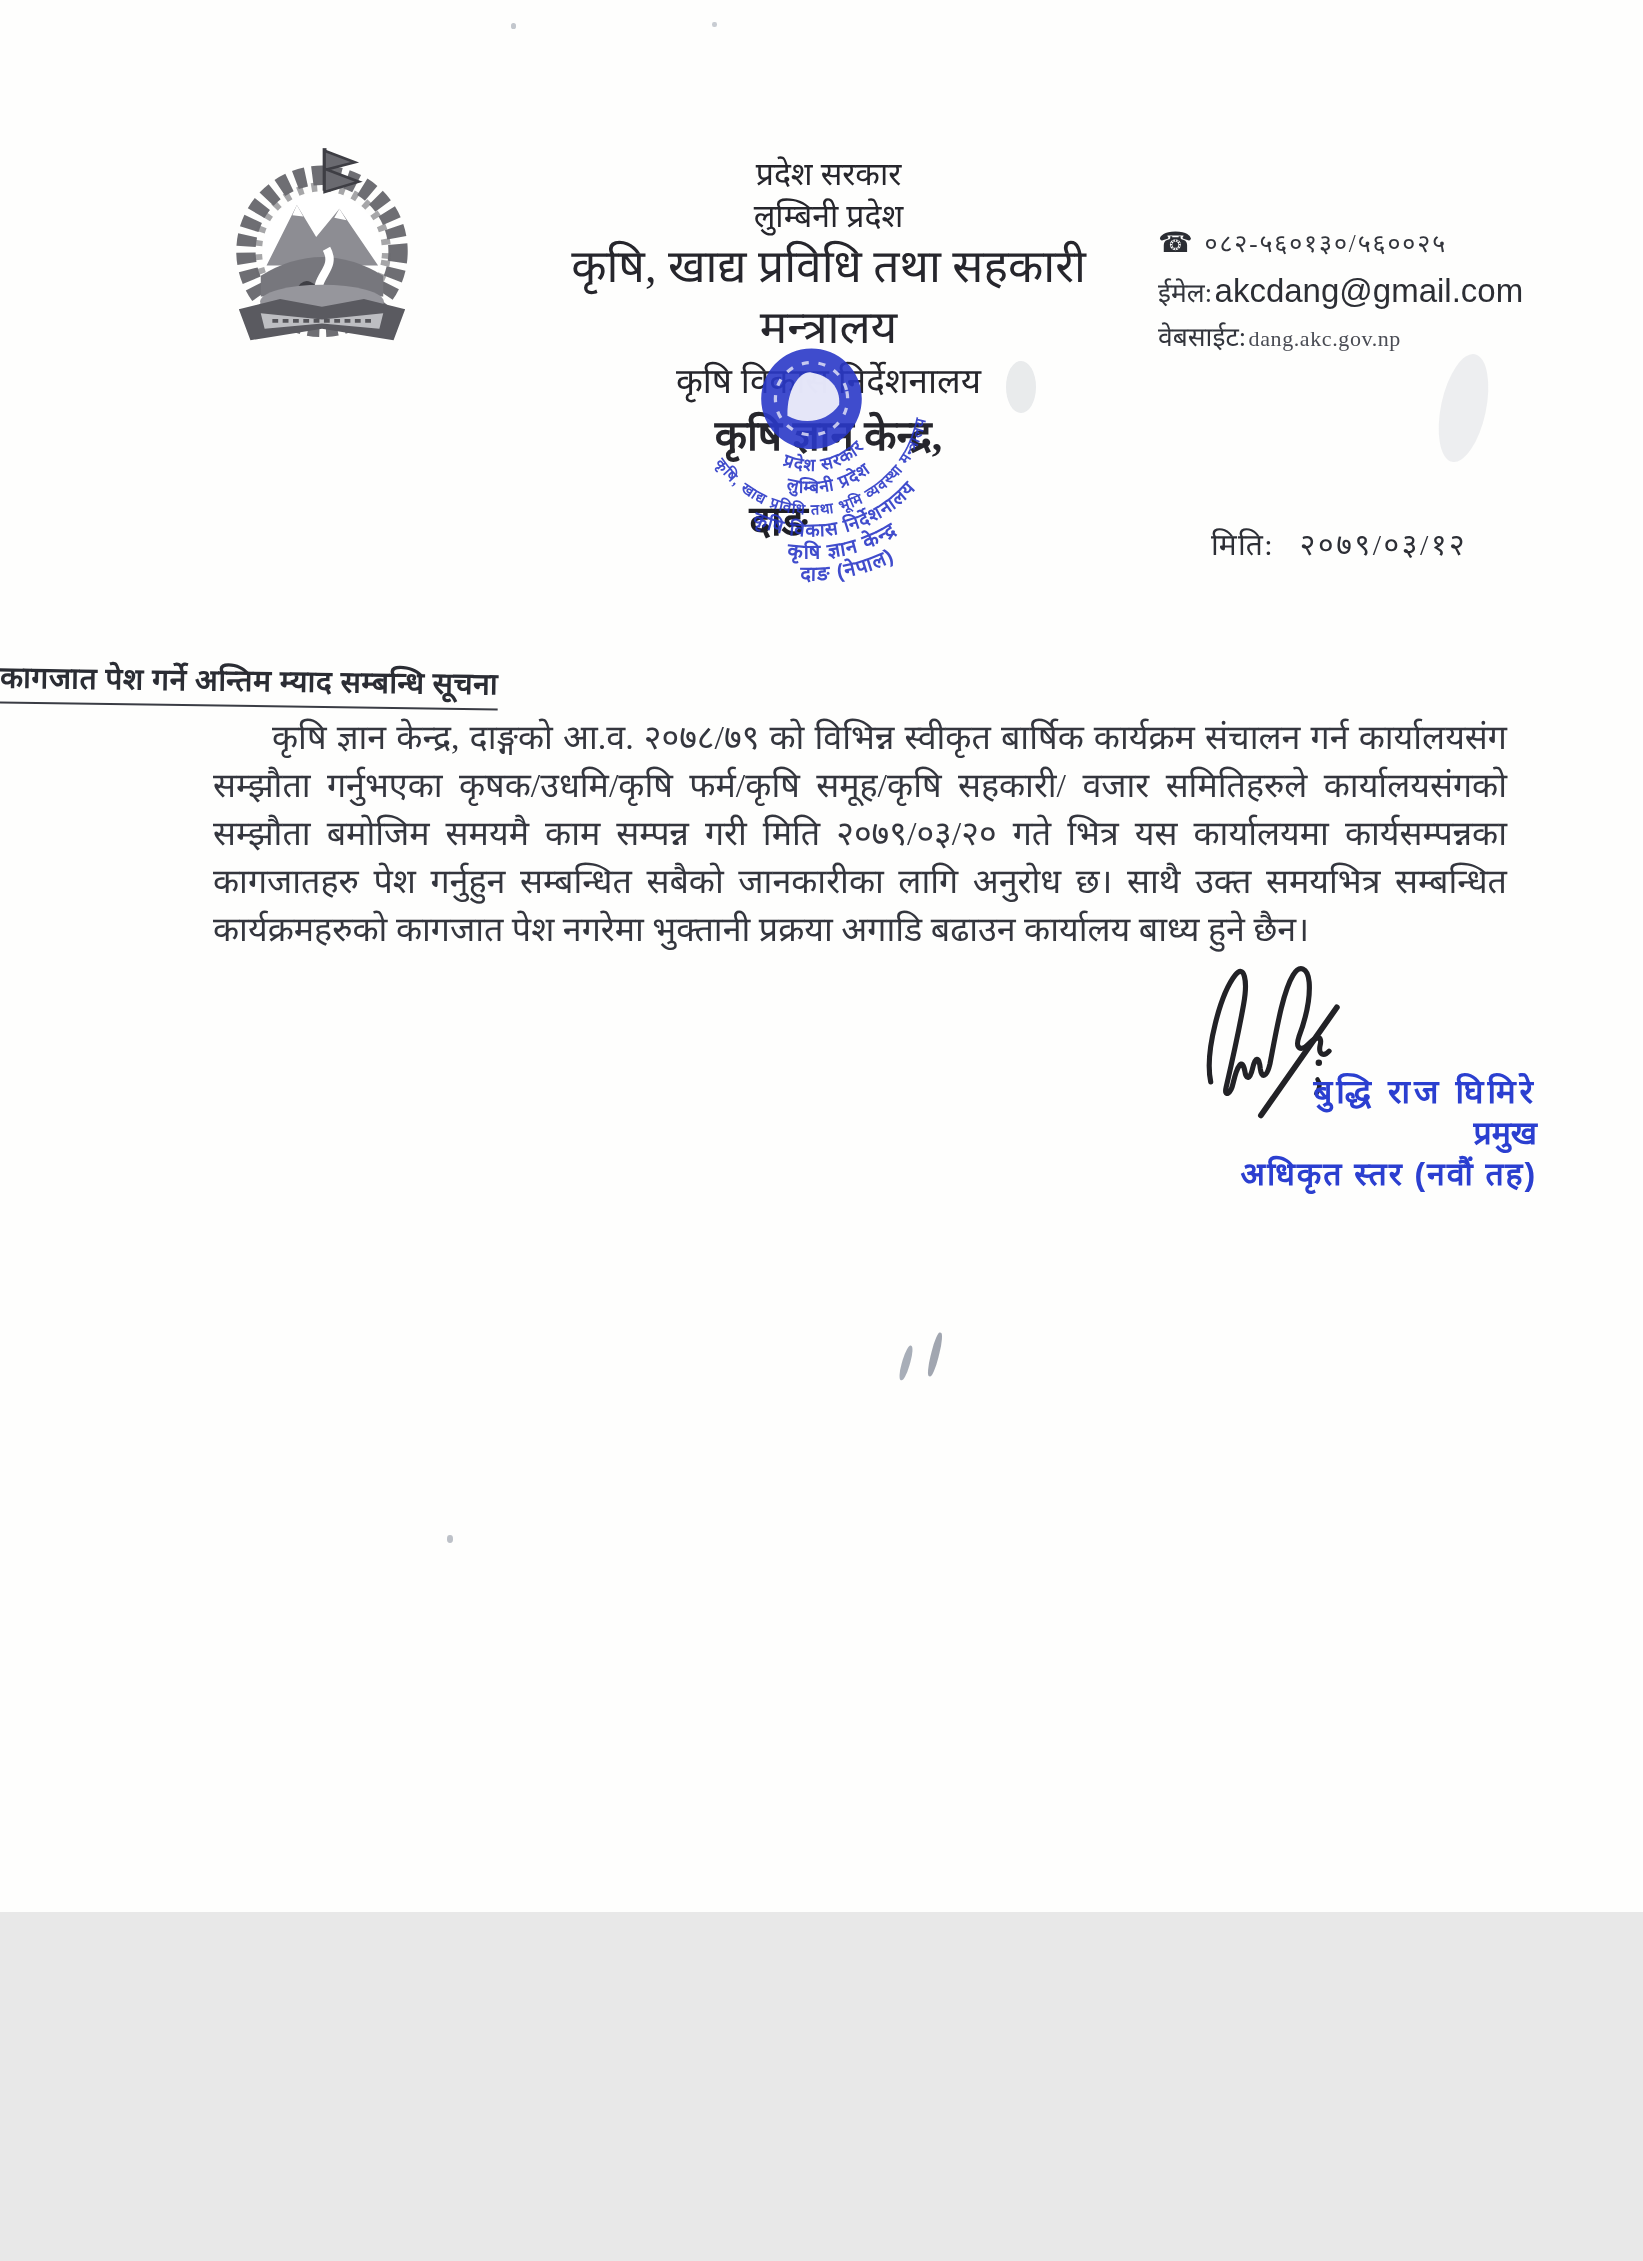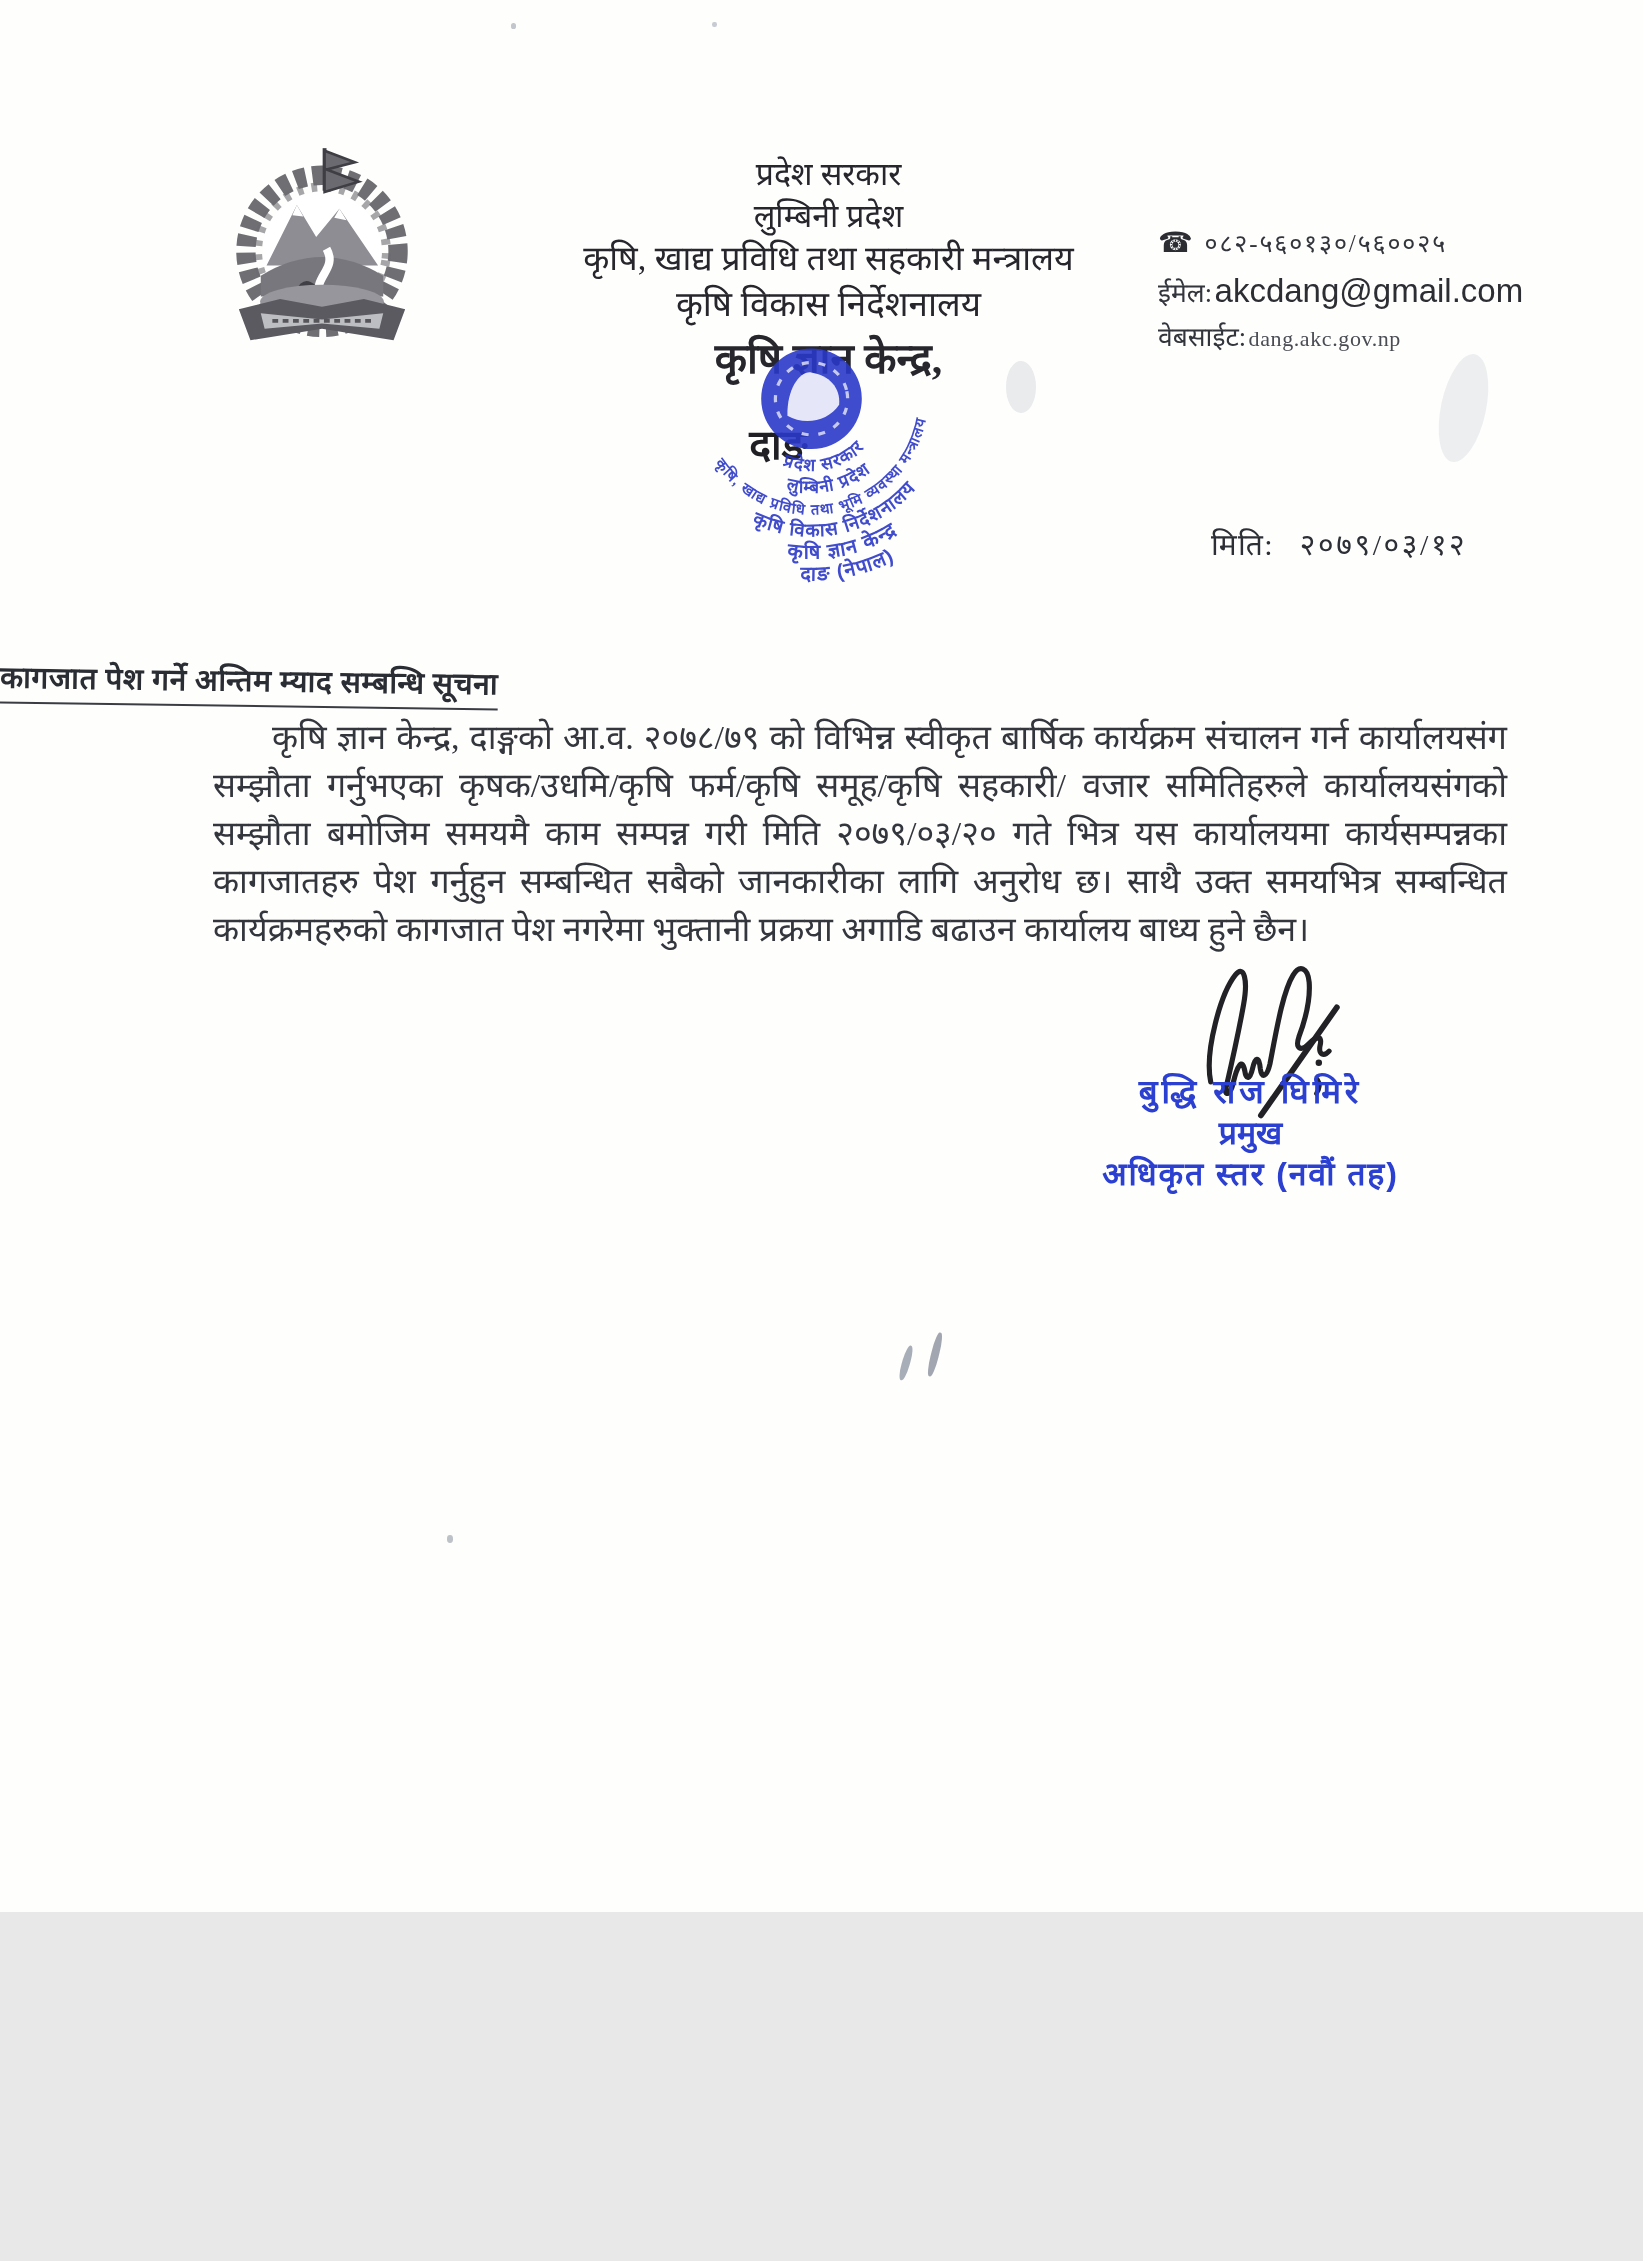--- a/index.html
+++ b/index.html
@@ -11,21 +11,21 @@
     font-family:"Liberation Serif","DejaVu Serif",serif;
     color:#2e3038;
   }
   
   .emblem{position:absolute;left:218px;top:143px;width:208px;height:214px;}
   .head{
     position:absolute;left:503px;top:153px;width:651px;
     text-align:center;line-height:1.32;color:#26262c;
   }
   .head .l1,.head .l2{font-size:32px;}
-  .head .l3{font-size:34px;}
+  .head .l3{font-size:46px;}
   .head .l4{font-size:35px;}
   .head .l5{font-size:42px;font-weight:700;margin-top:3.9px;}
   .head .l6{font-size:41px;font-weight:700;margin-top:30px;position:relative;left:-50px;color:#1f1f24;}
   .contact{
     position:absolute;left:1158px;top:229px;width:361px;
     line-height:1.0;color:#33353c;
   }
   .contact .row{margin-bottom:17px;white-space:nowrap;}
   .contact .ph-icon{font-size:28px;margin-right:11.6px;color:#2b2d33;}
   .contact .phone{font-size:25px;letter-spacing:1.9px;}
@@ -47,21 +47,21 @@
     letter-spacing:0.6px;
   }
   .body-par{
     position:absolute;left:213px;top:714px;width:1294px;
     font-size:34px;line-height:48px;text-align:justify;text-indent:59px;
     color:#34363e;margin:0;
   }
   
   .sig-stroke{position:absolute;left:1185px;top:953px;width:193px;height:184px;}
   .sig-block{
-    position:absolute;left:1028px;top:1071px;width:445px;text-align:center;
+    position:absolute;left:1092px;top:1071px;width:445px;text-align:right;
     color:#2b3fd0;font-weight:700;line-height:1.28;
     font-family:"Liberation Sans","DejaVu Sans",sans-serif;
   }
   .sig-block .name{font-size:33px;letter-spacing:3.9px;}
   .sig-block .title{font-size:32px;}
   .sig-block .rank{font-size:32px;letter-spacing:1.9px;}
   
   .ink{position:absolute;border-radius:45%;}
   .ink.m1{left:902px;top:1345px;width:8.4px;height:36px;background:#99a0ab;transform:rotate(16deg);opacity:.85;}
   .ink.m2{left:931px;top:1332px;width:7.7px;height:45px;background:#8a909c;transform:rotate(14deg);opacity:.8;}

